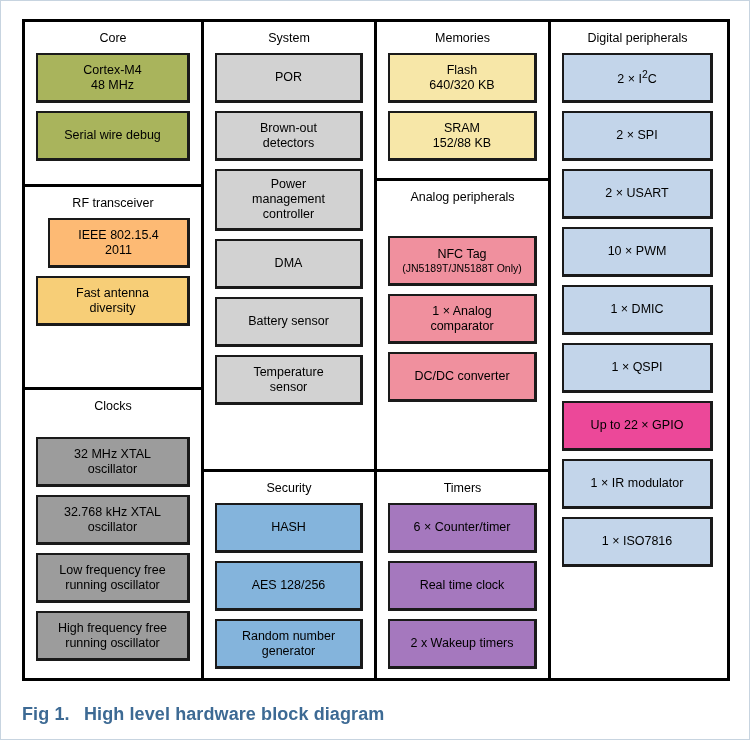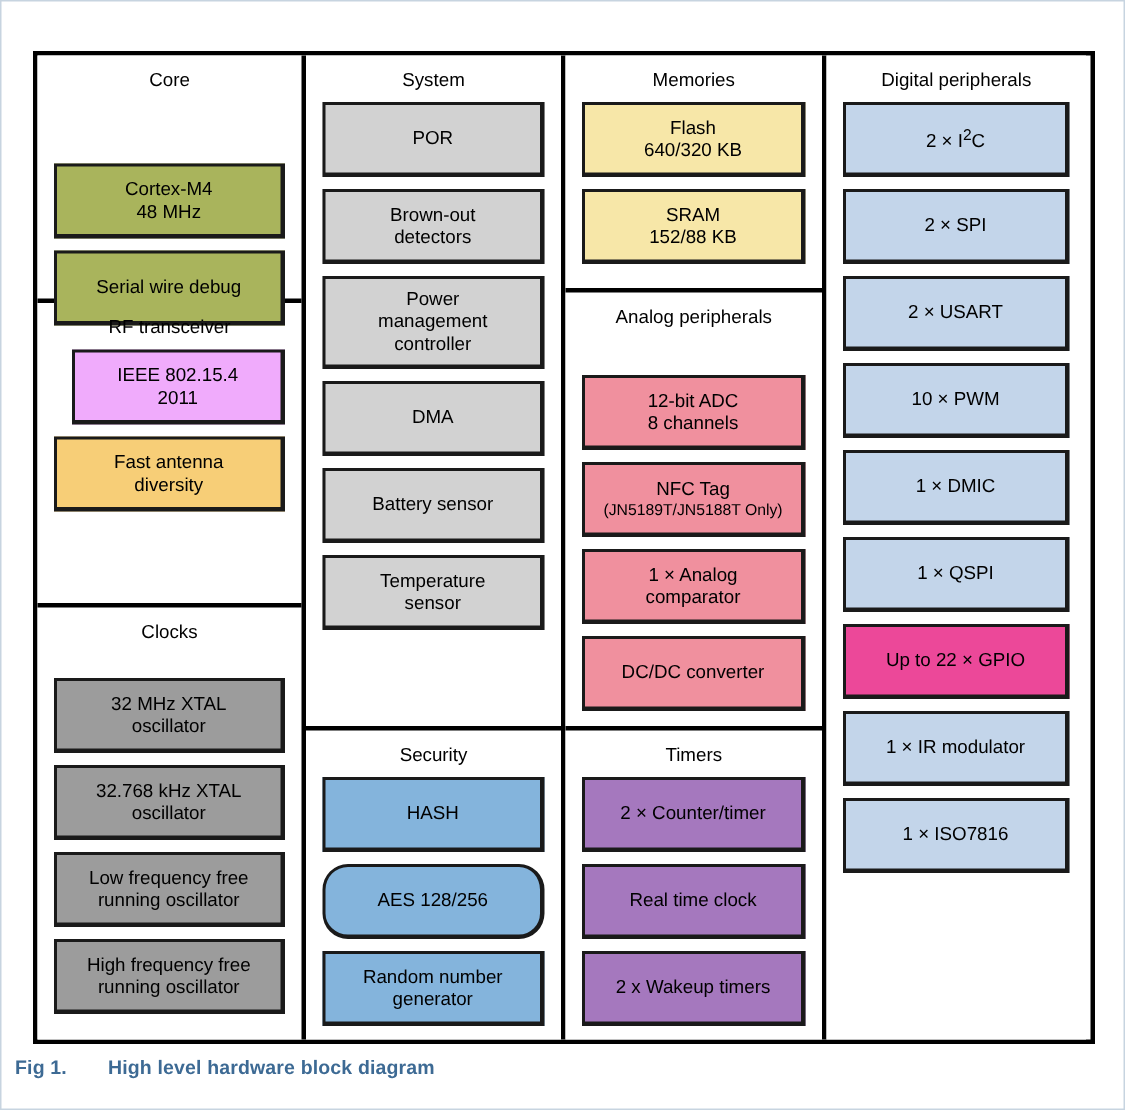--- a/index.html
+++ b/index.html
@@ -23,21 +23,21 @@
     height: 740px;
     border: 1px solid #c7d4e0;
     background: #ffffff;
     overflow: hidden;
   }
 
   
   #figure {
     position: absolute;
     left: 21px;
-    top: 33px;
+    top: 18px;
     width: 708px;
     height: 662px;
     box-sizing: border-box;
     border: 3px solid #000000;
     background: #ffffff;
     display: flex;
     flex-direction: row;
     align-items: stretch;
   }
 
@@ -113,57 +113,57 @@
   .c-purple { background: #a578be; }
   .c-blue   { background: #84b4dc; }
   .c-lblue  { background: #c3d5ea; }
 
   
   .spacer { flex: 1 1 auto; min-height: 0; }
 
   
   #caption {
     position: absolute;
-    left: 9px;
+    left: 21px;
     top: 703px;
     width: 708px;
     display: flex;
     flex-direction: row;
     align-items: flex-start;
     font-weight: bold;
-    font-size: 13px;
+    font-size: 18px;
     color: #3d6a94;
     letter-spacing: 0.1px;
   }
   #caption .fig-num { width: 62px; flex: 0 0 62px; }
   #caption .fig-txt { flex: 1 1 auto; }
 </style>
 </head>
 <body>
 
 <div id="page">
 
   <div id="figure">
 
     <div class="column col-core">
 
       <div class="group" style="height:165px;">
         <div class="group-title">Core</div>
         <div class="blocks">
-          <div class="block c-olive h2" style="background: rgb(169, 180, 92); margin-top: 41px;">Cortex-M4
+          <div class="block c-olive h2" style="background: rgb(169, 180, 92);">Cortex-M4
 48 MHz</div>
           <div class="block c-olive h2" style="background: rgb(169, 180, 92);">Serial wire debug</div>
         </div>
         <div class="spacer"></div>
       </div>
 
       <div class="group" style="height:203px;">
         <div class="group-title">RF transceiver</div>
         <div class="blocks">
-          <div class="block c-amber h2" style="background: #f0abfc; margin-left: 12px;">IEEE 802.15.4
+          <div class="block c-amber h2" style="background: #fdba74; margin-left: 12px;">IEEE 802.15.4
 2011</div>
           <div class="block c-amber h2" style="background: rgb(247, 206, 119);">Fast antenna
 diversity</div>
         </div>
         <div class="spacer"></div>
       </div>
 
       <div class="group last" style="flex:1 1 auto;">
         <div class="group-title">Clocks</div>
         <div class="blocks">
@@ -197,21 +197,21 @@
           <div class="block c-lgray h2" style="background: rgb(210, 210, 210);">Temperature
 sensor</div>
         </div>
         <div class="spacer"></div>
       </div>
 
       <div class="group last" style="flex:1 1 auto;">
         <div class="group-title">Security</div>
         <div class="blocks">
           <div class="block c-blue h2" style="background: rgb(132, 180, 220);">HASH</div>
-          <div class="block c-blue h2" style="background: rgb(132, 180, 220); border-radius: 17px;">AES 128/256</div>
+          <div class="block c-blue h2" style="background: rgb(132, 180, 220);">AES 128/256</div>
           <div class="block c-blue h2" style="background: rgb(132, 180, 220);">Random number
 generator</div>
         </div>
         <div class="spacer"></div>
       </div>
 
     </div>
 
     <div class="column col-memories">
 
@@ -222,37 +222,35 @@
 640/320 KB</div>
           <div class="block c-cream h2" style="background: rgb(247, 231, 168);">SRAM
 152/88 KB</div>
         </div>
         <div class="spacer"></div>
       </div>
 
       <div class="group" style="height:292px;gap:24px;">
         <div class="group-title">Analog peripherals</div>
         <div class="blocks">
-          <div class="block c-pink h2" style="background: rgb(240, 144, 158);">12-bit ADC
-8 channels</div>
           <div class="block c-pink h2" style="background: rgb(240, 144, 158);">
             <span>NFC Tag</span>
             <span class="sub">(JN5189T/JN5188T Only)</span>
           </div>
           <div class="block c-pink h2" style="background: rgb(240, 144, 158);">1 × Analog
 comparator</div>
           <div class="block c-pink h2" style="background: rgb(240, 144, 158);">DC/DC converter</div>
         </div>
         <div class="spacer"></div>
       </div>
 
       <div class="group last" style="flex:1 1 auto;">
         <div class="group-title">Timers</div>
         <div class="blocks">
-          <div class="block c-purple h2" style="background: rgb(165, 120, 190);">2 × Counter/timer</div>
+          <div class="block c-purple h2" style="background: rgb(165, 120, 190);">6 × Counter/timer</div>
           <div class="block c-purple h2" style="background: rgb(165, 120, 190);">Real time clock</div>
           <div class="block c-purple h2" style="background: rgb(165, 120, 190);">2 x Wakeup timers</div>
         </div>
         <div class="spacer"></div>
       </div>
 
     </div>
 
     <div class="column col-digital">
 

